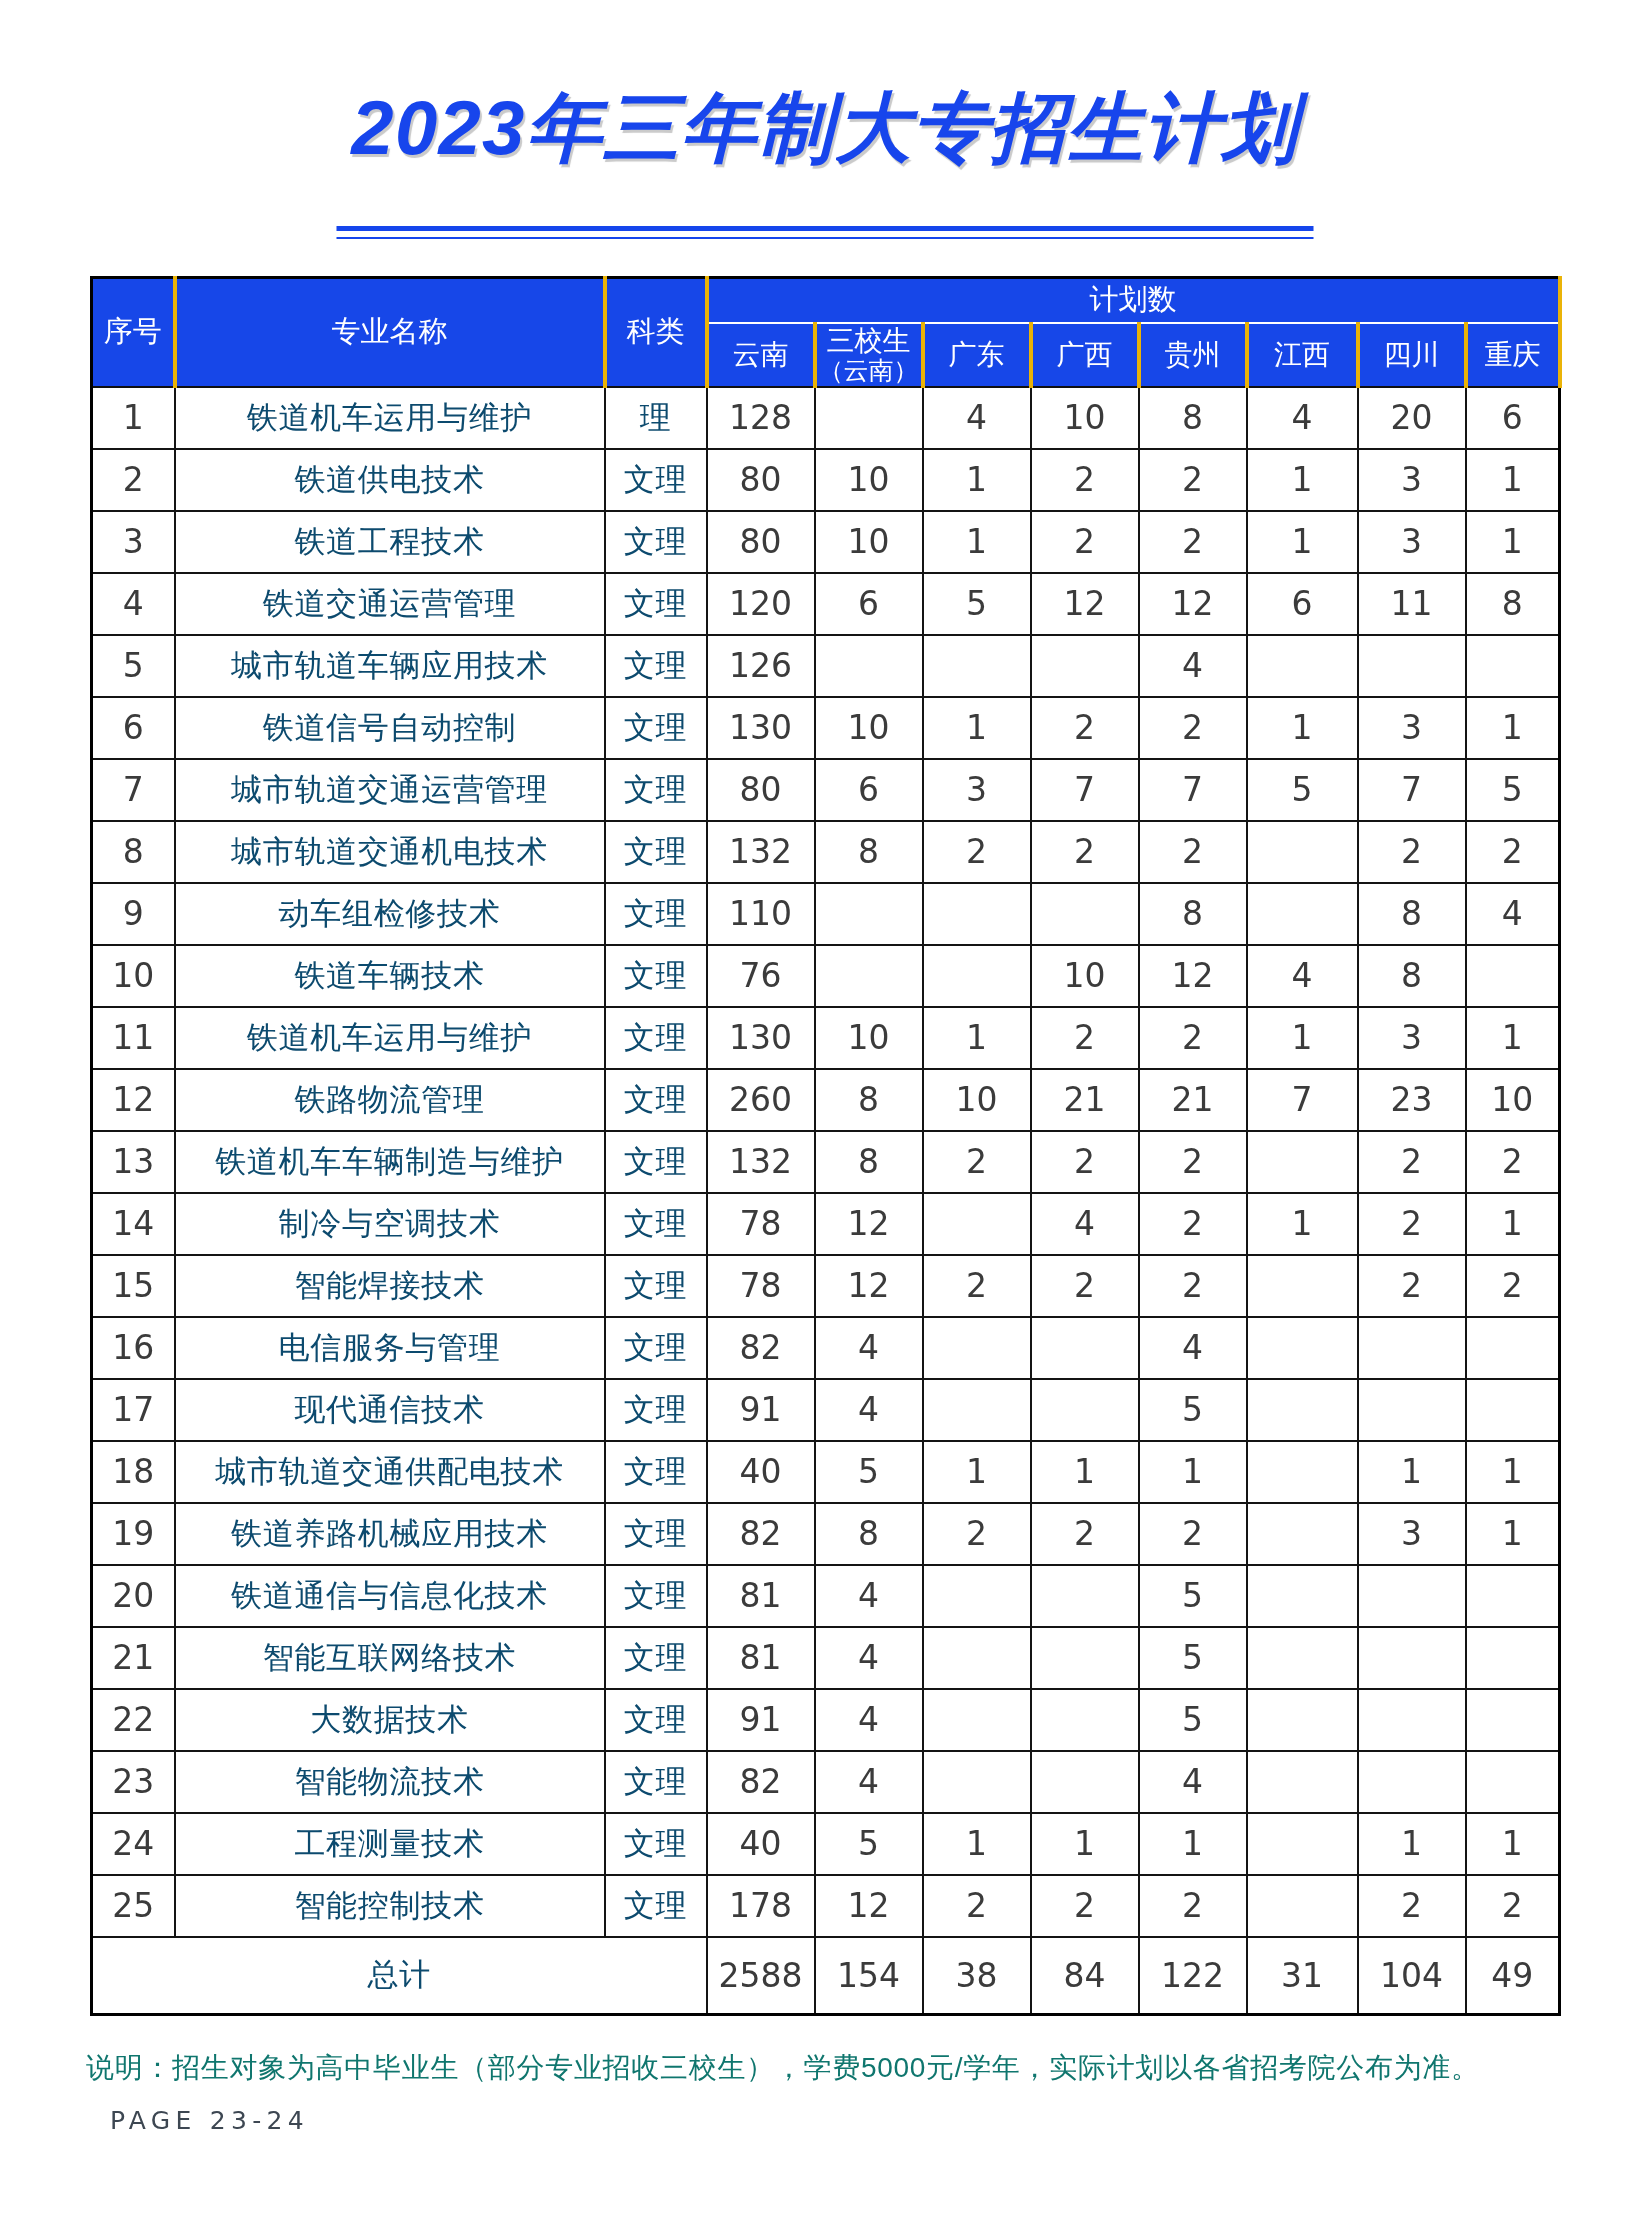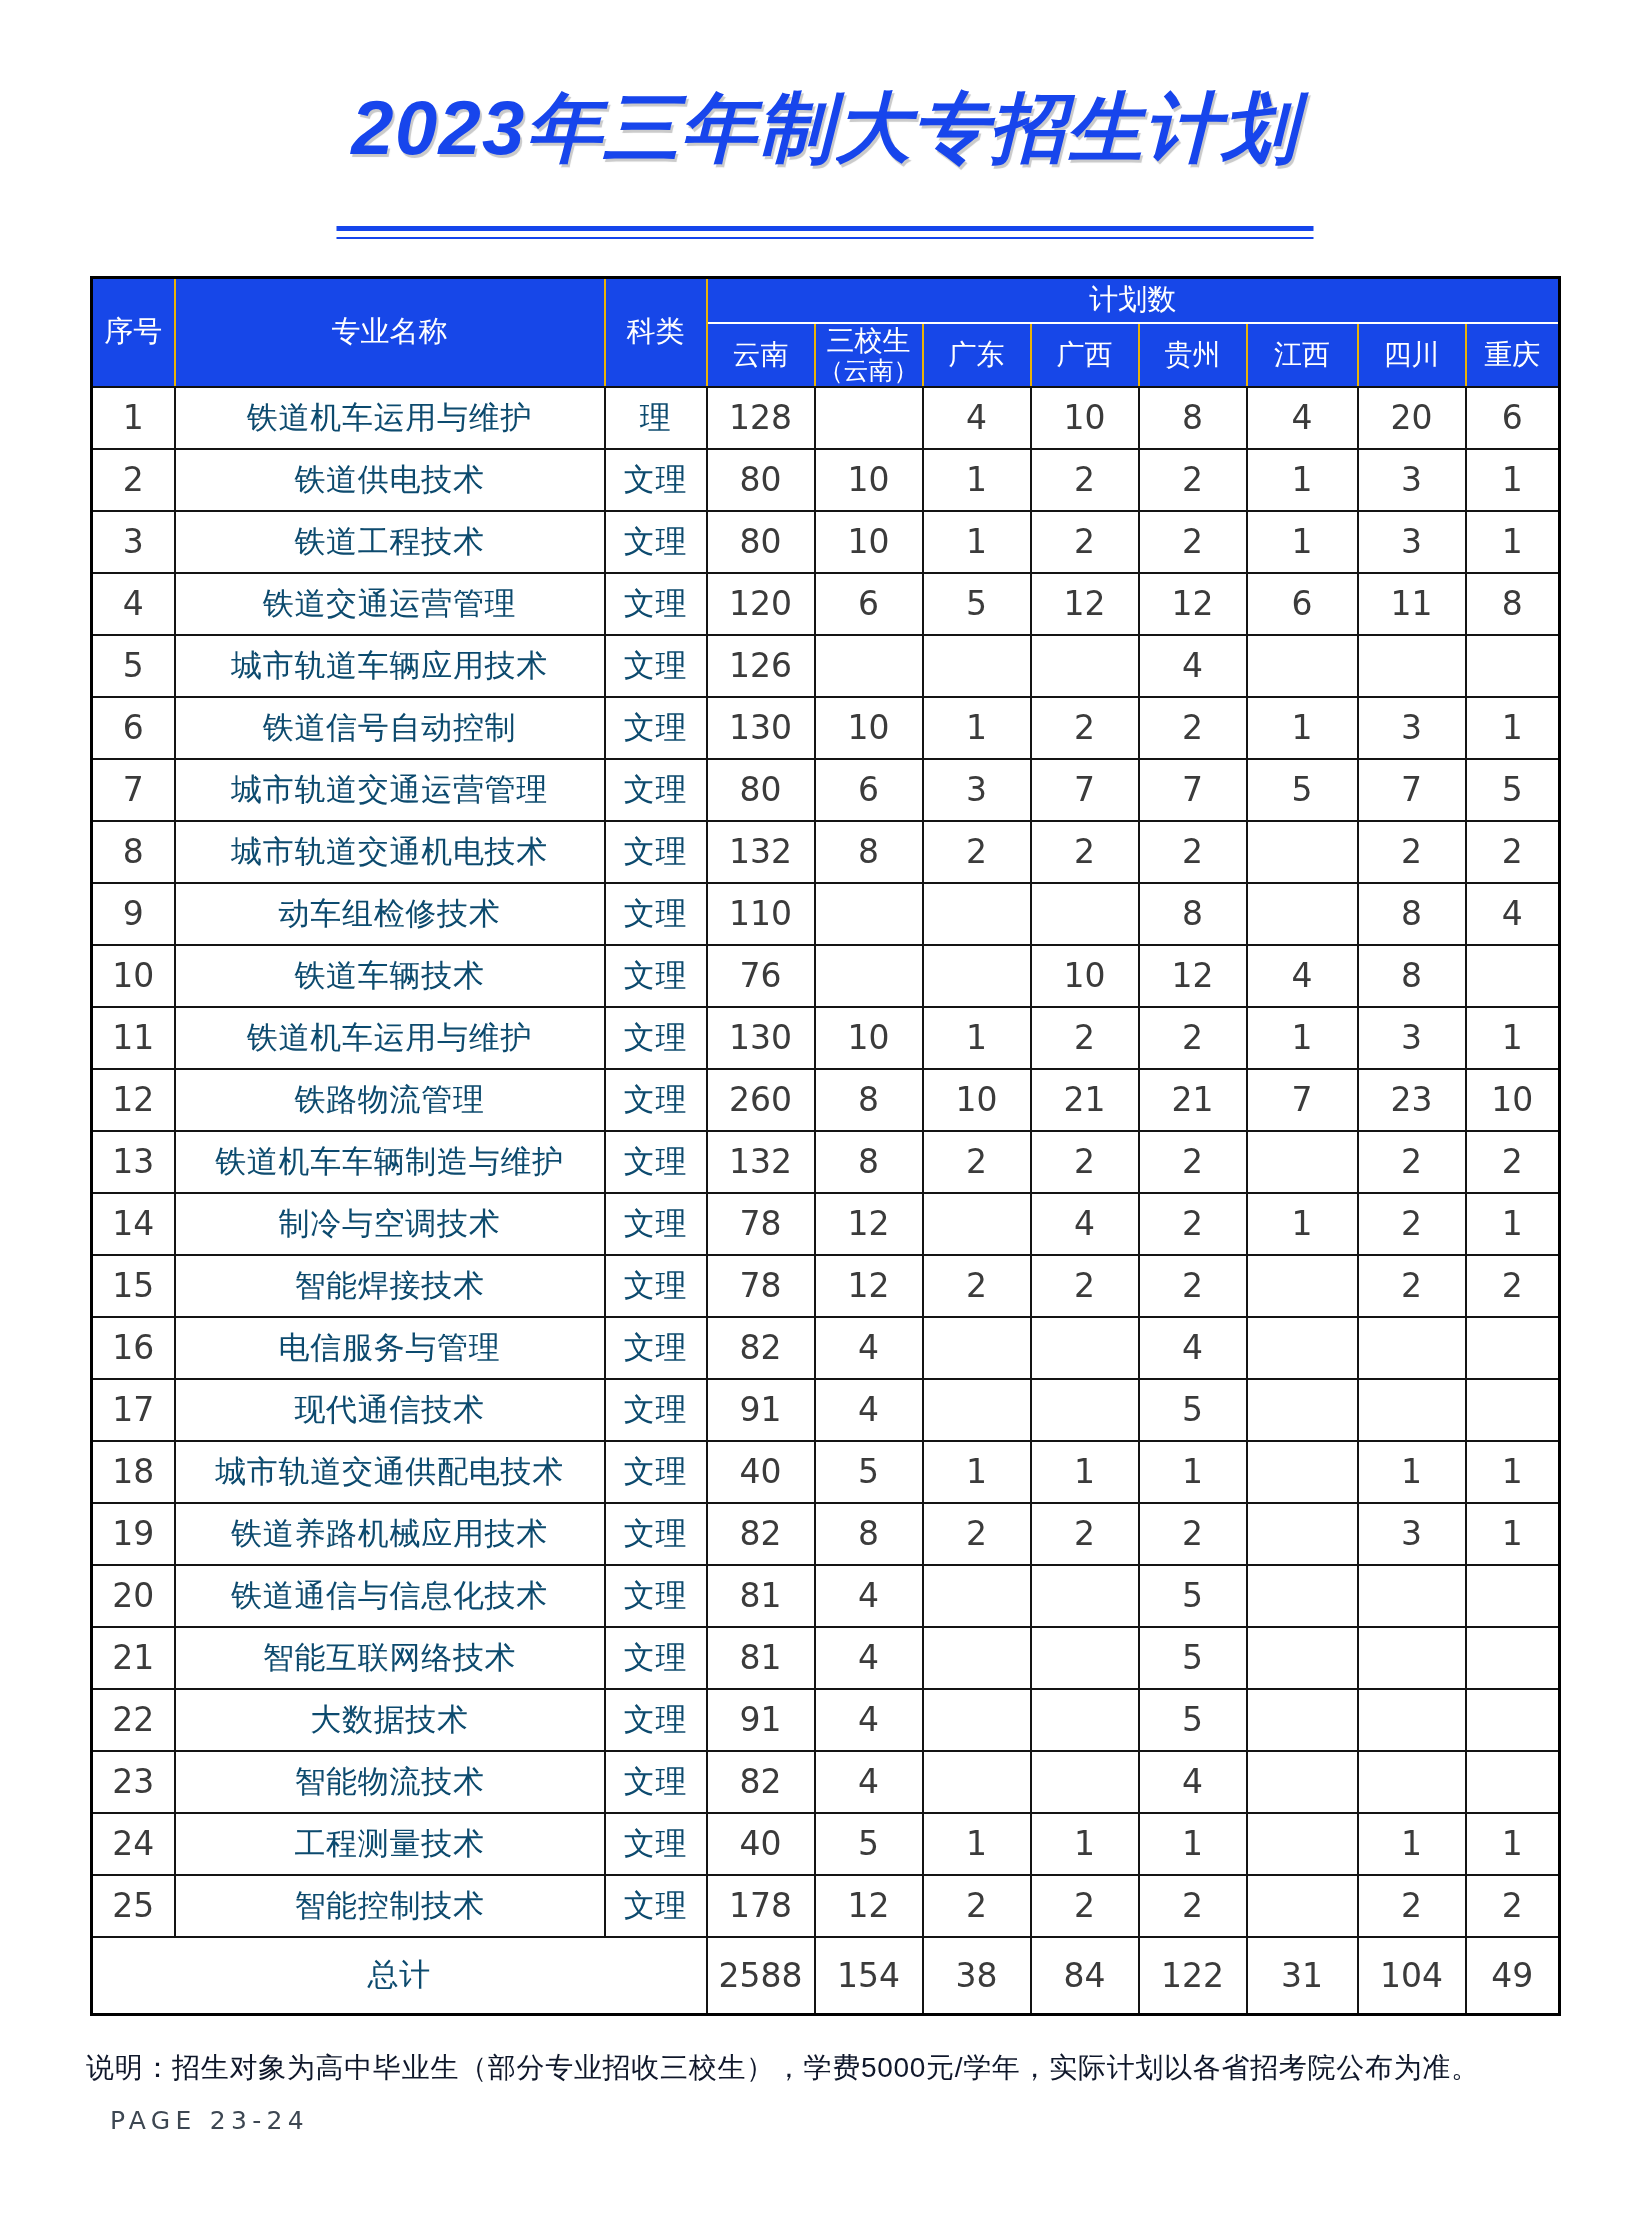--- a/index.html
+++ b/index.html
@@ -29,21 +29,21 @@
   .sheet { position:absolute; left:90px; top:276px; }
   table {
     border-collapse:collapse; table-layout:fixed;
     width:1469px;
     border:3.3px solid #000;
   }
   th, td { padding:0; text-align:center; vertical-align:middle; overflow:hidden; }
 
   thead th {
     background:#1747e8; color:#ffffff; font-weight:normal;
-    border-left:2px solid #ffffff; border-right:2px solid #eab308;
+    border-left:2px solid #ffffff; border-right:4px solid #eab308;
     font-size:29px;
   }
   thead tr.h1 { height:45px; }
   thead tr.h2 { height:64px;margin-top:36px; }
   thead th.rs { border-bottom:2px solid #101010; }
   thead th.group { border-bottom:2px solid #ffffff; }
   thead tr.h2 th { border-bottom:2px solid #101010; font-size:28px; }
   thead tr.h2 th .l1 { display:block; line-height:1.12; }
   thead tr.h2 th .l2 { display:block; line-height:1.12; font-size:25px; }
 
@@ -55,21 +55,21 @@
     font-family:"DejaVu Sans","Liberation Sans",sans-serif;
     font-size:33px; color:#3b3b3b; font-weight:400;
   }
   .cn { font-size:31px; color:#0c4a6e; letter-spacing:0.7px; }
   tfoot .cn { font-size:31px;font-family:Liberation Mono, monospace; }
   tfoot .num { font-size:33px; }
 
   
   .note {
     position:absolute; left:86px; top:2049px; width:1483px;
-    font-size:28px; color:#0f172a; letter-spacing:0.7px;
+    font-size:28px; color:#0f766e; letter-spacing:0.7px;
     white-space:nowrap;
   }
   .page-footer {
     position:absolute; left:110px; top:2106px;
     font-family:"DejaVu Sans","Liberation Sans",sans-serif;
     font-size:25px; color:#3d4752; letter-spacing:5.3px;
   }
 </style>
 </head>
 <body>

